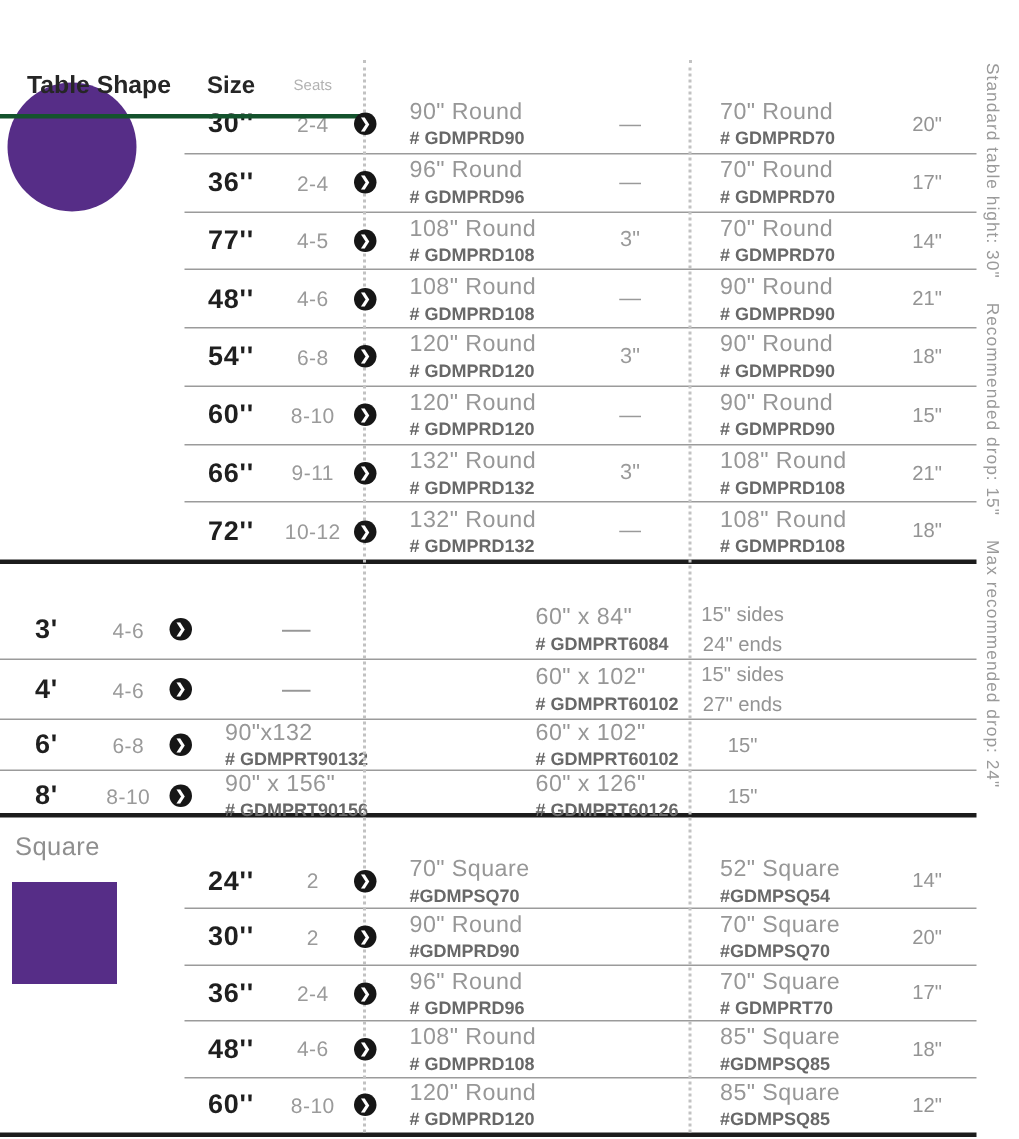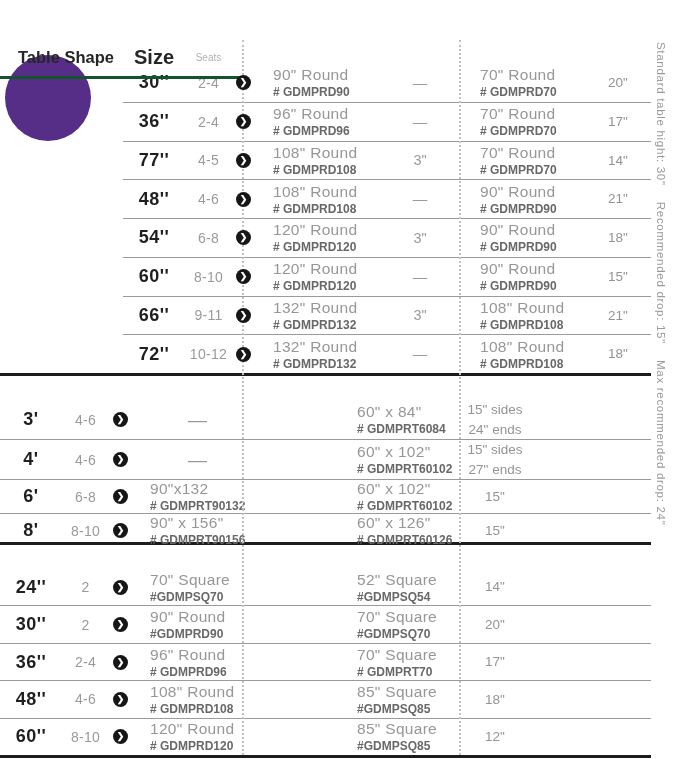--- a/index.html
+++ b/index.html
@@ -10,21 +10,21 @@
   .chart { position: relative; width: 679px; height: 759px; }
 
   
   .hdr { position: relative; height: 40px; width: 651px; }
   .hdr-left {
     position: absolute; left: 0; top: 15px; width: 243px; height: 40px;
     border-bottom: 3px solid #14532d;
     display: grid; grid-template-columns: 123px 62px 47px; align-items: center; margin-top: 24px;
   }
   .hdr-shape { padding-left: 18px; font-size: 16.5px; font-weight: bold; color: #262626; }
-  .hdr-size  { text-align: center; font-size: 20px; font-weight: bold; color: #262626; }
+  .hdr-size  { text-align: center; font-size: 16px; font-weight: bold; color: #262626; }
   .hdr-seats { text-align: center; font-size: 10px; color: #b2b2b2; }
   .hdr-band {
     position: absolute; left: 243px; top: 3px; width: 408px; height: 37px;
     display: grid; grid-template-columns: 142px 70px 130px 66px; align-items: center;
   }
   .hdr-band .h-floor { padding-left: 30px; font-weight: bold; color: #fff; font-size: 16px; }
   .hdr-band .h-puddle { text-align: center; color: #fff; font-size: 15.5px; }
   .hdr-band .h-mid { padding-left: 25px; font-weight: bold; color: #fff; font-size: 16px; }
   .hdr-band .h-drop { text-align: center; color: #fff; font-size: 15.5px; }
   .band-divider { position: absolute; left: 216px; top: 3px; bottom: 3px; border-left: 2px dashed #ffffff; }
@@ -354,20 +354,24 @@
     </div>
     <div class="c-drop">
       <div class="drop1">15"</div>
 
     </div>
   </div>
         </div>
     </div>
 
     <div class="section sec-square">
+      <div class="shape-panel">
+        <div class="shape-label">Square</div>
+        <div class="shape square"></div>
+      </div>
       <div class="rows">
           <div class="row">
     <div class="c-size">24''</div>
     <div class="c-seats">2</div>
     <div class="c-arrow">
       <div class="arrow-circle">❯</div>
     </div>
     <div class="c-floor">
       <div class="val">70" Square</div>
       <div class="part">#GDMPSQ70</div>

